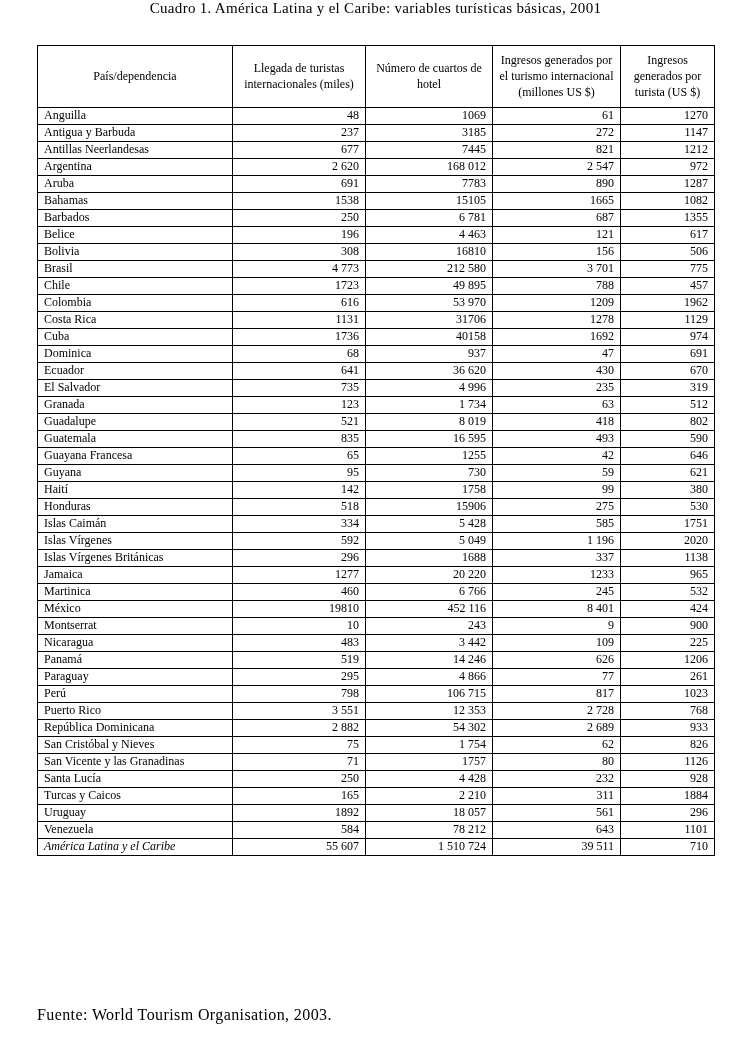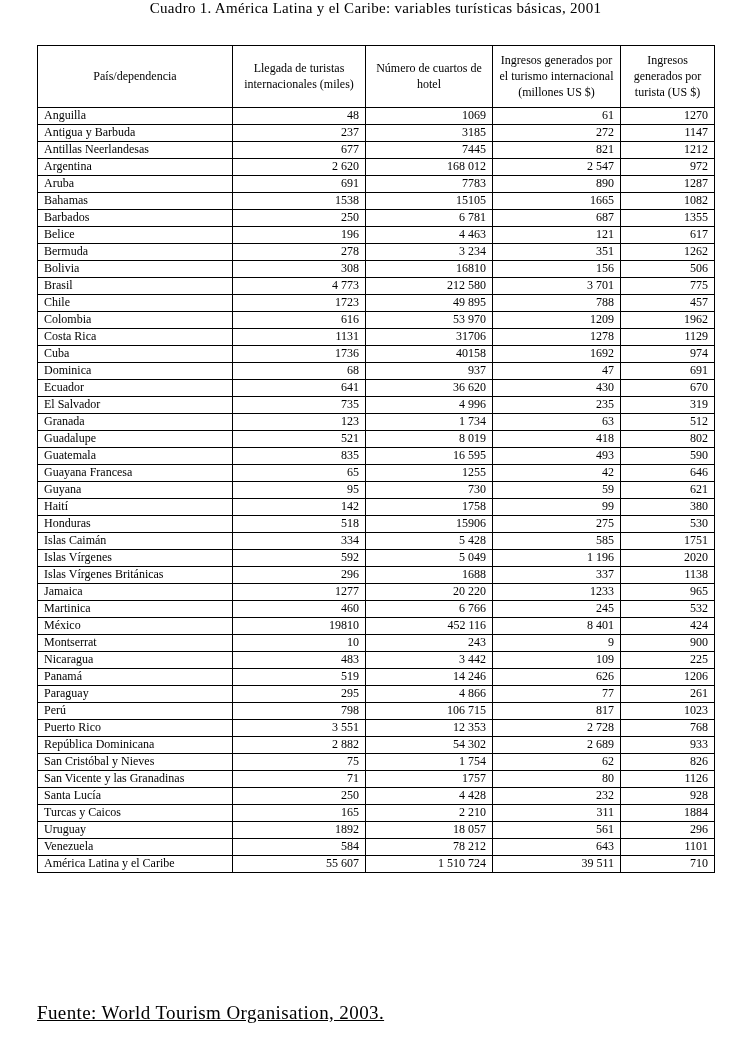--- a/index.html
+++ b/index.html
@@ -41,28 +41,27 @@
   }
   table.data-table td {
     height: 16px;
     line-height: 1.15;
     padding: 0 6px;
     overflow: hidden;
     white-space: nowrap;
   }
   td.country { text-align: left; padding-left: 8px; margin-top: 24px; }
   td.num     { text-align: right; padding-right: 7px; }
-  tr.total-row td.country { }
+  tr.total-row td.country { font-style: italic; }
   .doc-footer {
     position: absolute;
     left: 37px;
     bottom: 14px;
-    font-size: 19px;
+    font-size: 16px;
     letter-spacing: 0.4px;
-    text-decoration: underline;
   }
 </style>
 </head>
 <body>
 
 <div class="page">
 
   <div class="doc-title">Cuadro 1. América Latina y el Caribe: variables turísticas básicas, 2001</div>
 
   <table class="data-table">
@@ -133,27 +132,20 @@
           <td class="num">1355</td>
         </tr>
         <tr>
           <td class="country">Belice</td>
           <td class="num">196</td>
           <td class="num">4 463</td>
           <td class="num">121</td>
           <td class="num">617</td>
         </tr>
         <tr>
-          <td class="country">Bermuda</td>
-          <td class="num">278</td>
-          <td class="num">3 234</td>
-          <td class="num">351</td>
-          <td class="num">1262</td>
-        </tr>
-        <tr>
           <td class="country">Bolivia</td>
           <td class="num">308</td>
           <td class="num">16810</td>
           <td class="num">156</td>
           <td class="num">506</td>
         </tr>
         <tr>
           <td class="country">Brasil</td>
           <td class="num">4 773</td>
           <td class="num">212 580</td>

